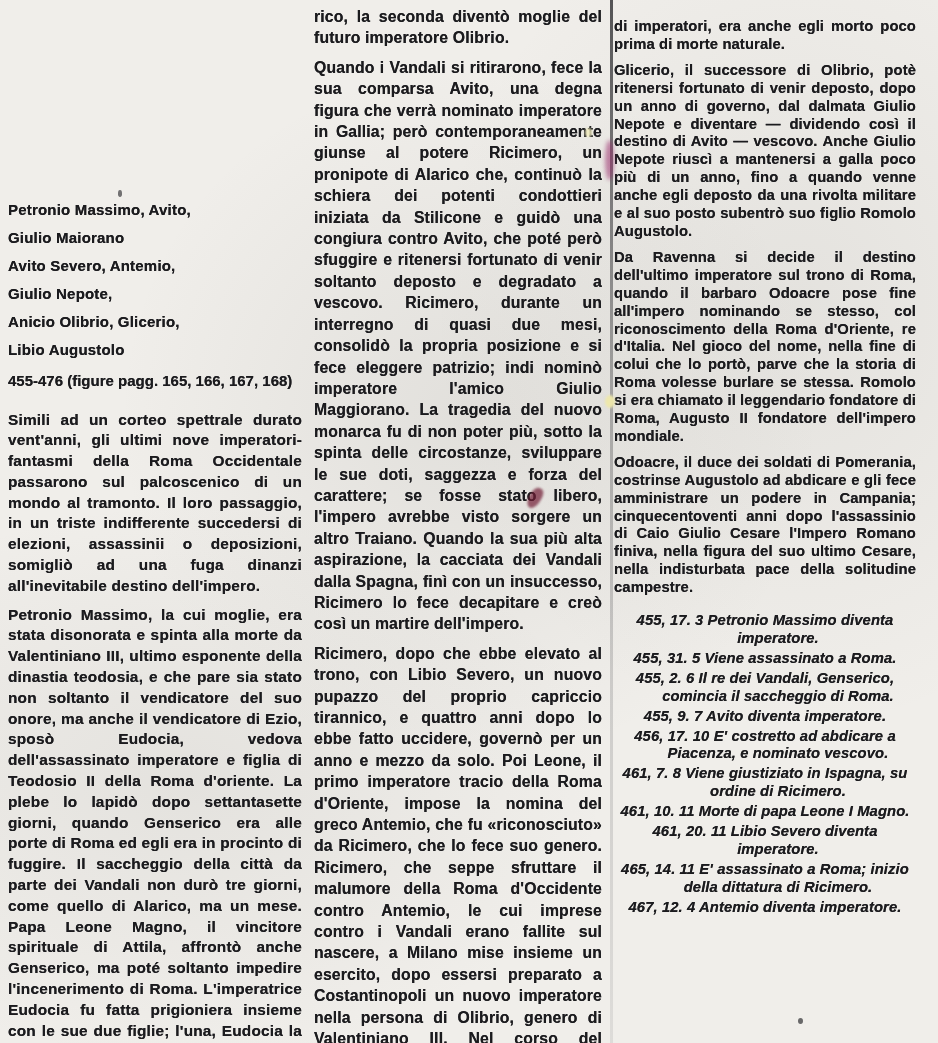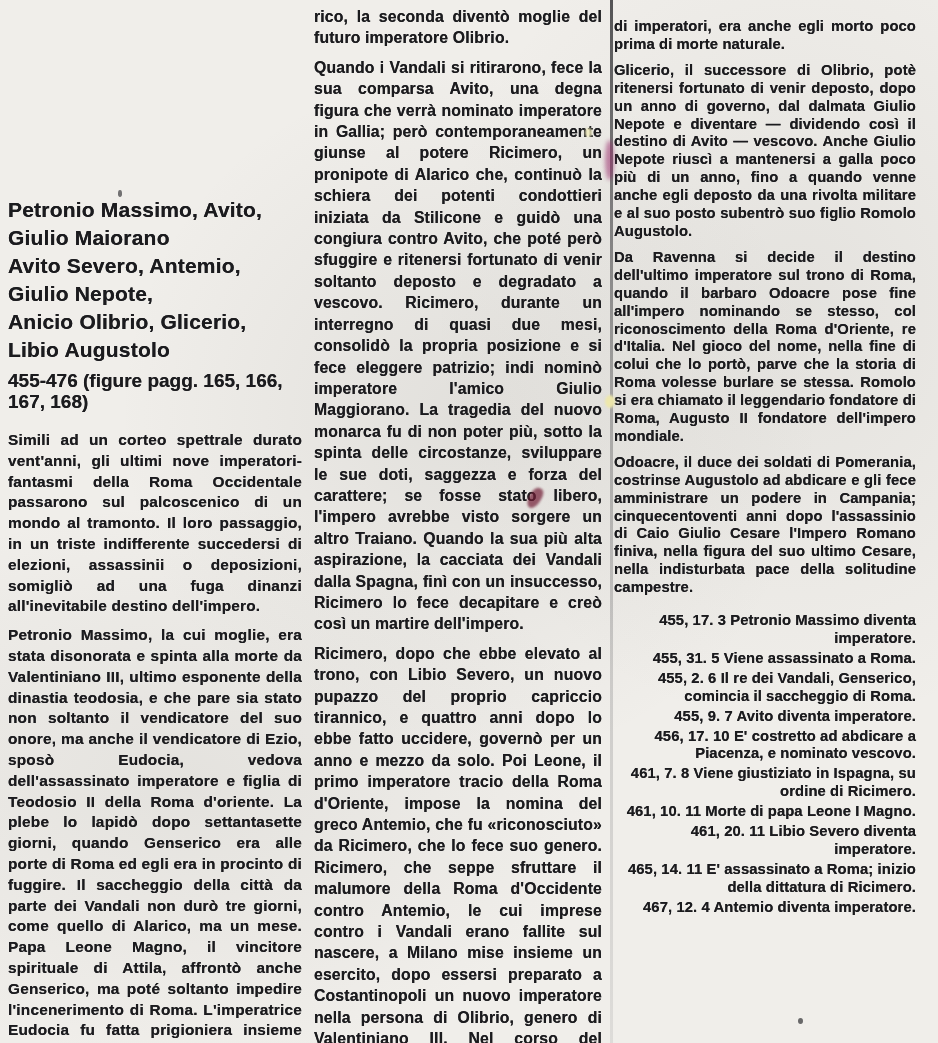--- a/index.html
+++ b/index.html
@@ -17,33 +17,34 @@
     color:#1b1b1e;
     -webkit-font-smoothing:antialiased;
   }
   .col{position:absolute;font-weight:700;}
   .col p{margin:0 0 8px 0;text-align:justify;text-shadow:0 0 .5px rgba(20,20,25,.8);}
   .col p:last-child{margin-bottom:0;}
 
   .col1{left:8px;top:196px;width:294px;}
   .col1 .body{margin-top:18px;font-size:15.4px;line-height:20.8px;letter-spacing:.2px;}
 
-  .heading{font-size:21px;line-height:28px;letter-spacing:.2px;}
+  .heading{font-size:15px;line-height:28px;letter-spacing:.2px;}
   .heading div{white-space:nowrap;text-shadow:0 0 .6px rgba(20,20,25,.9);}
-  .pagesref{margin-top:7px;font-size:19px;line-height:20.5px;text-align:left;
+  .pagesref{margin-top:7px;font-size:15px;line-height:20.5px;text-align:left;
             text-shadow:0 0 .5px rgba(20,20,25,.8);}
 
   .col2{left:314px;top:6px;width:288px;font-size:15.8px;line-height:21.4px;letter-spacing:.15px;}
   .col3{left:614px;top:18px;width:302px;font-size:14.8px;line-height:17.9px;letter-spacing:.1px;}
 
   .chrono{margin-top:15px;}
   .chrono div{
     padding-left:26px;text-indent:-26px;
-    margin-bottom:2px;text-align:right;
+    margin-bottom:2px;text-align:center;
     text-shadow:0 0 .5px rgba(20,20,25,.8);
+    font-style:italic;
   }
 
   
   .crease{
     position:absolute;left:610px;top:0;width:3px;height:1043px;
     background:linear-gradient(to bottom,
       rgba(45,45,48,.80) 0%, rgba(55,55,58,.60) 20%,
       rgba(80,80,82,.40) 40%, rgba(105,105,108,.26) 65%,
       rgba(125,125,128,.16) 100%);
   }

